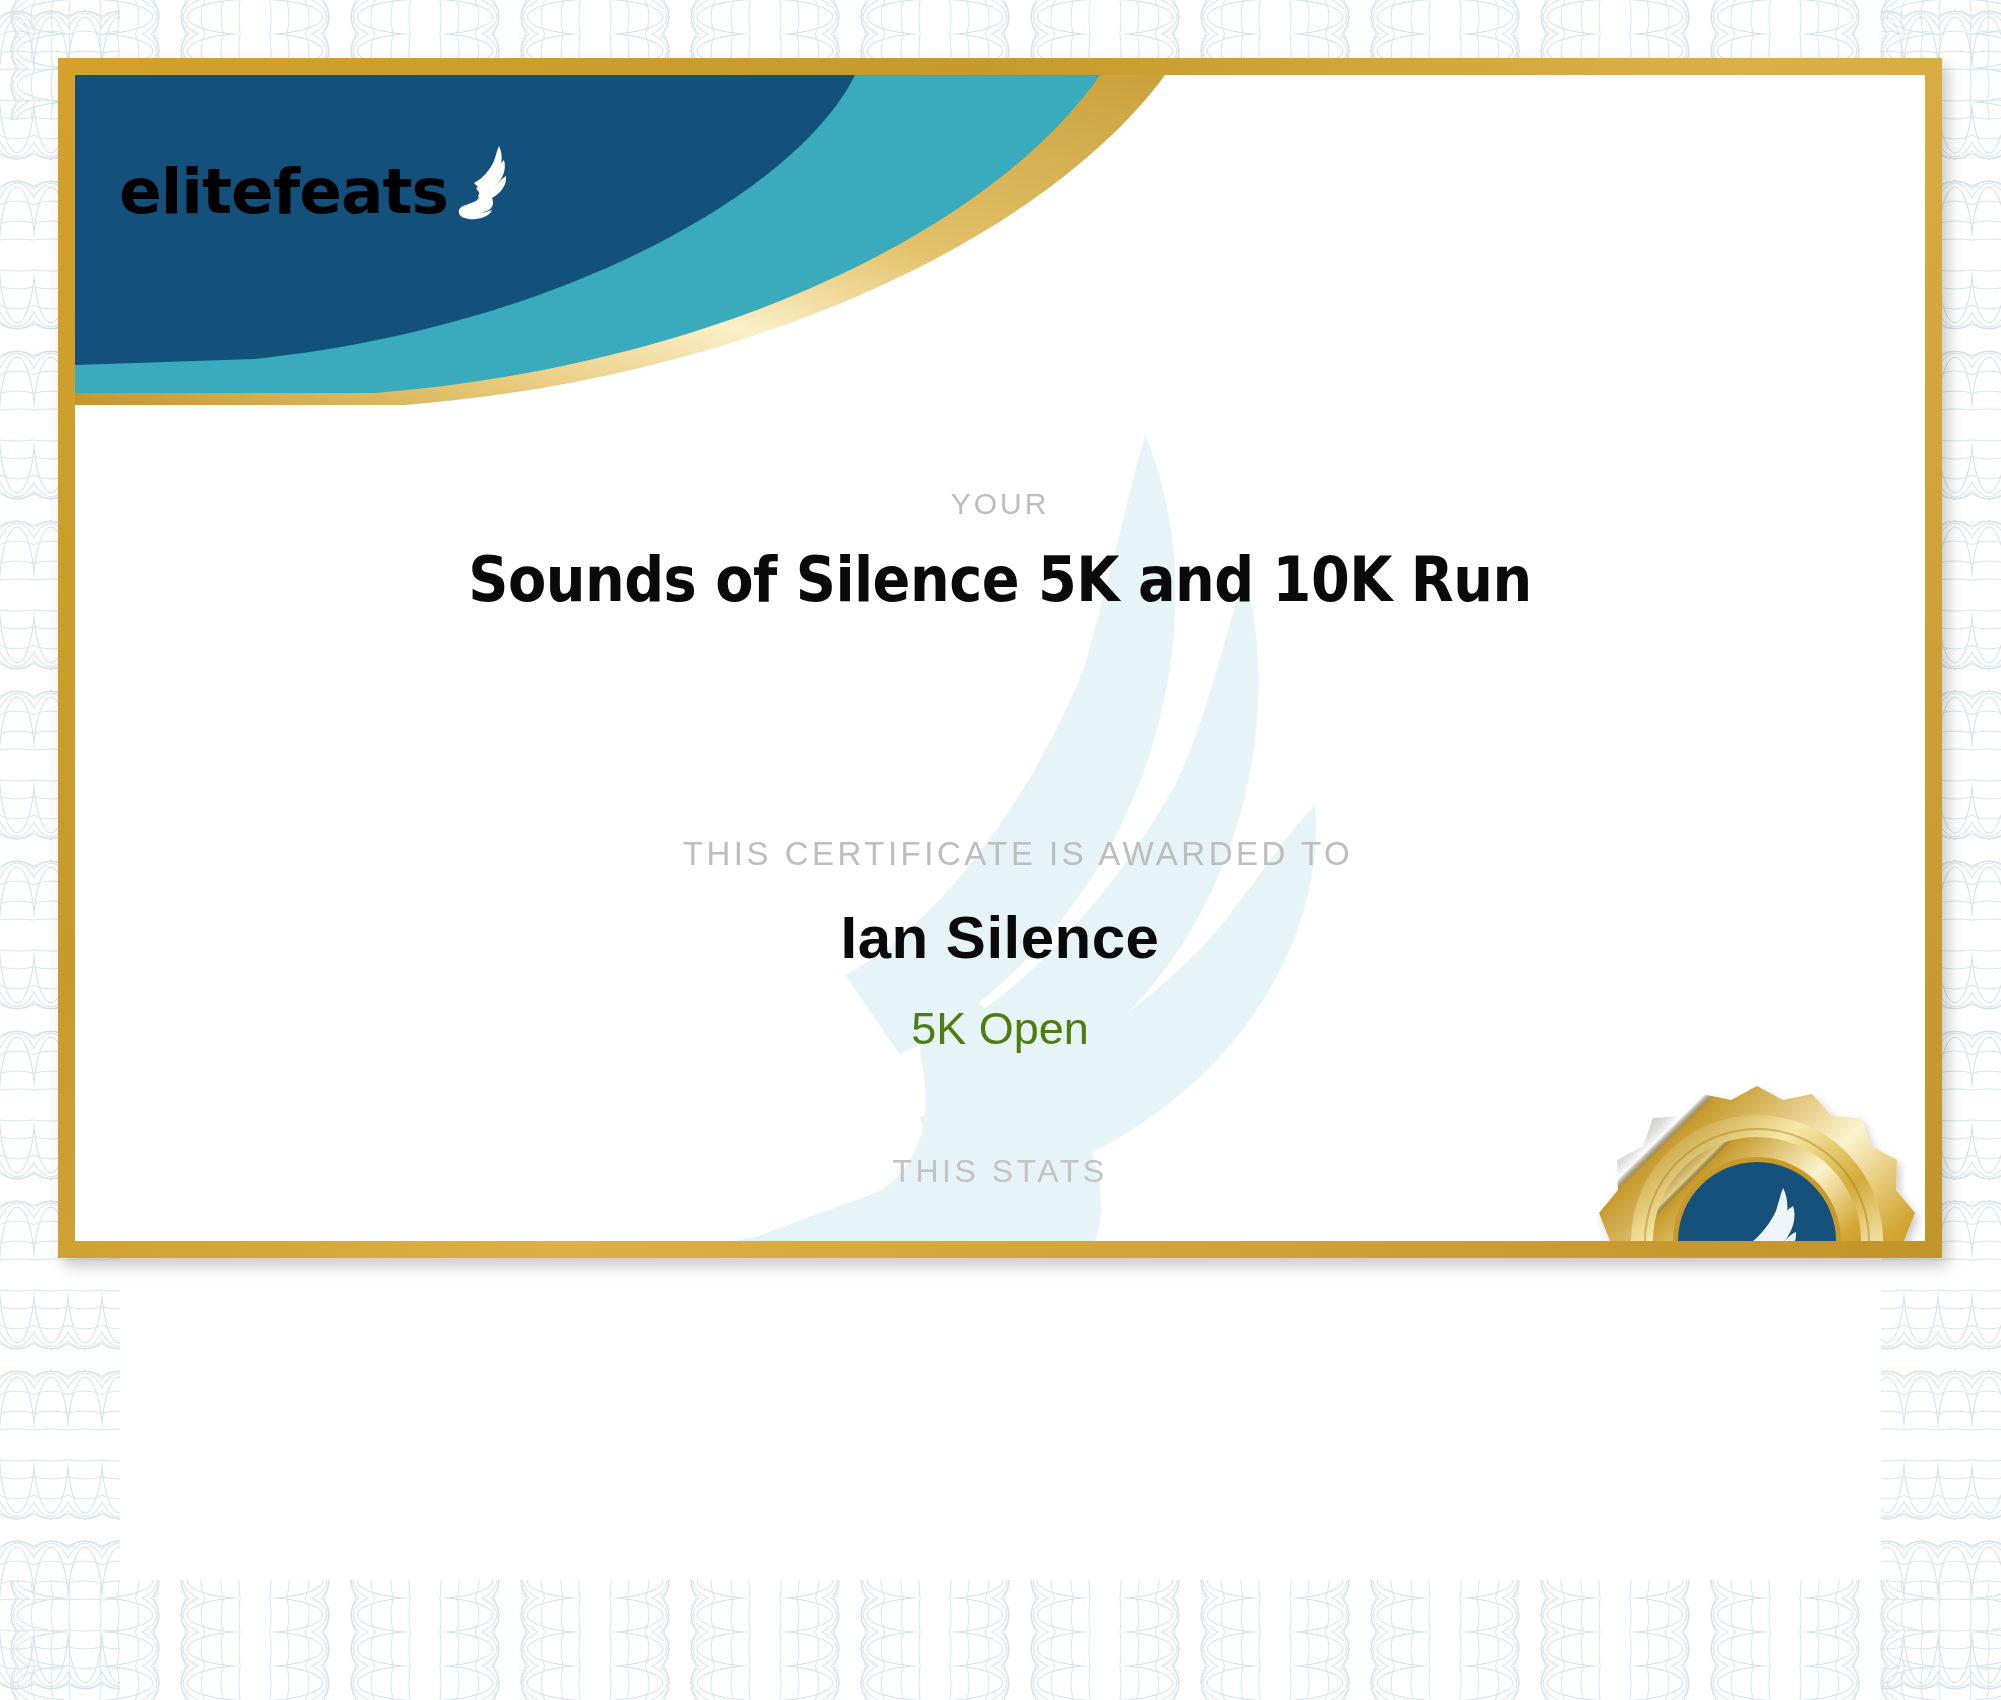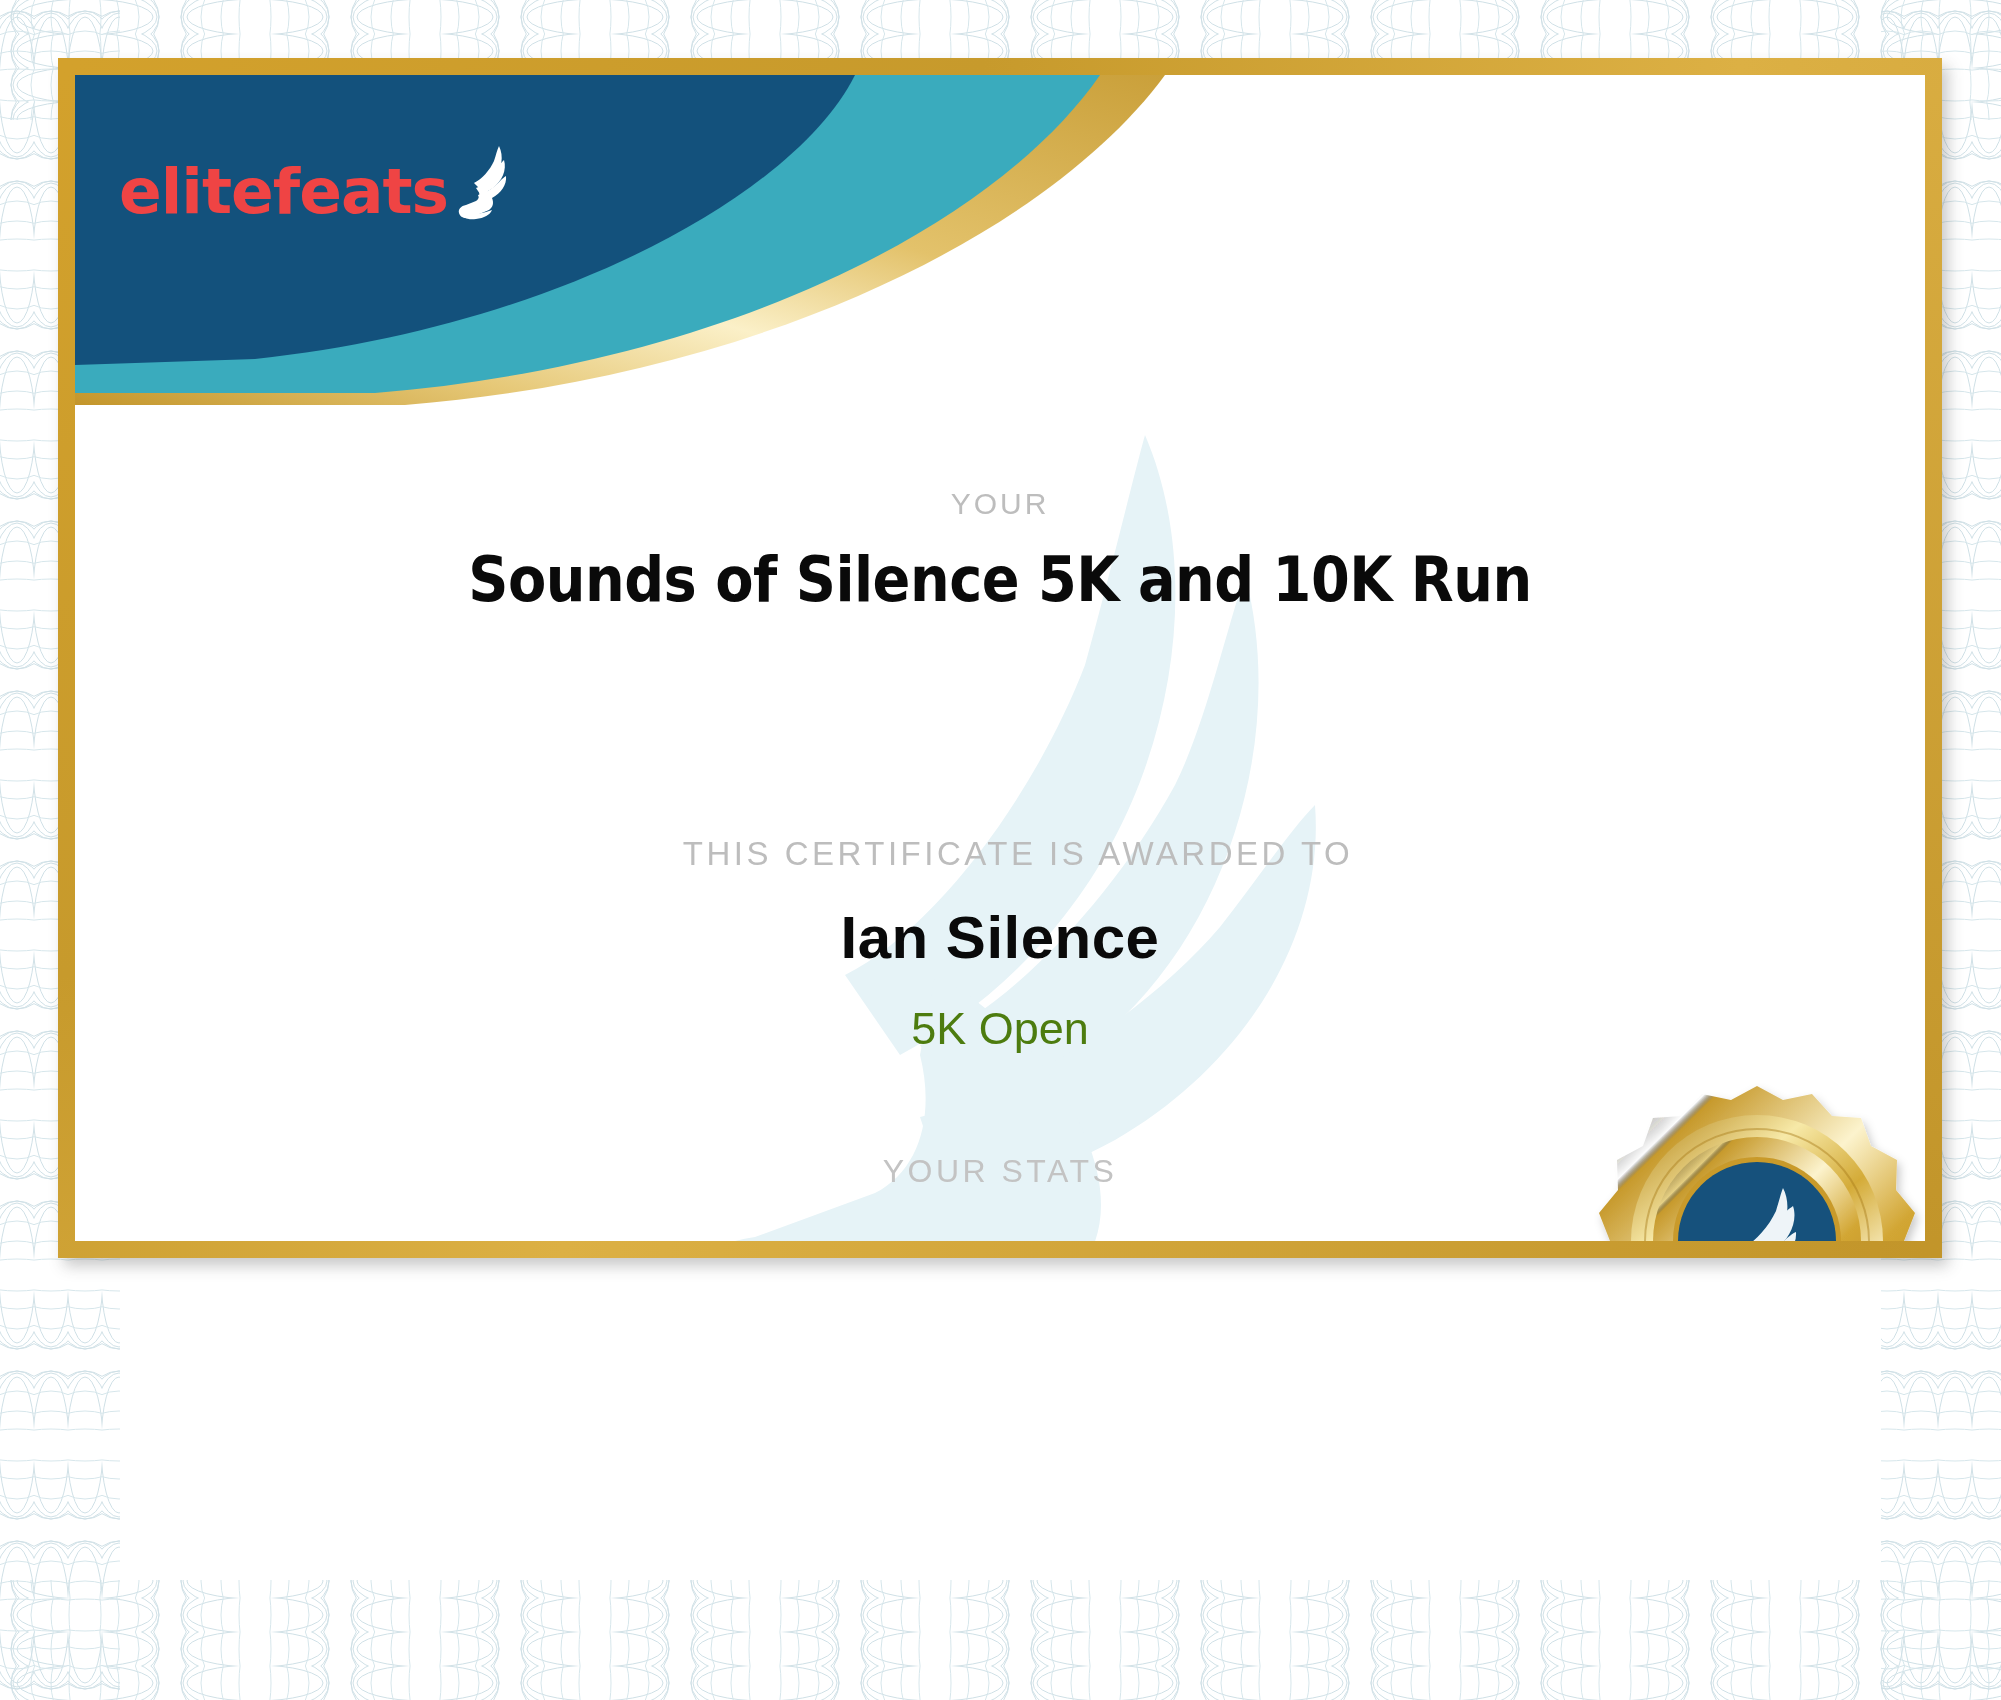--- a/index.html
+++ b/index.html
@@ -203,21 +203,21 @@
           </defs>
 
           <path d="M0,0 L1090,0 C980,150 700,300 330,330 L0,330 Z" fill="url(#goldSwoosh)"></path>
 
           <path d="M0,0 L1025,0 C925,145 660,288 300,318 L0,318 Z" fill="#3aabbd"></path>
 
           <path d="M0,0 L780,0 C720,120 480,252 180,284 L0,290 Z" fill="#13517c"></path>
         </svg>
 
         <div style="position:absolute;left:44px;top:68px;display:flex;align-items:flex-end;gap:4px;">
-          <span style="color:#ef4444;font-size:63px;font-weight:700;letter-spacing:-1px;line-height:1;font-family:'DejaVu Sans',sans-serif;">elitefeats</span>
+          <span style="color:#000000;font-size:63px;font-weight:700;letter-spacing:-1px;line-height:1;font-family:'DejaVu Sans',sans-serif;">elitefeats</span>
           <span style="display:inline-block;">
             <svg width="70" height="80" viewBox="0 0 70 80" aria-hidden="true">
               <g fill="#ffffff">
                 <path d="M47,3 C52,13 50,26 42,36 C38,41 33,44 28,46 L22,40 C30,36 38,27 42,18 C44,12 45,7 47,3 Z"></path>
                 <path d="M52,17 C55,27 50,38 41,45 C37,48 32,50 28,51 L24,45 C32,42 41,34 46,25 C48,21 50,19 52,17 Z"></path>
                 <path d="M54,33 C55,42 49,50 40,55 C36,57 31,58 28,58 L26,52 C34,50 43,44 48,38 C50,36 52,34 54,33 Z"></path>
                 <path d="M30,44 C34,46 38,50 40,55 C42,60 41,64 37,67 L20,74 C13,77 8,74 7,70 C6,66 9,63 14,62 L24,58 C27,56 28,52 27,48 Z"></path>
                 <path d="M8,70 C14,72 24,72 34,69 L40,67 C38,72 32,75 24,76 C16,77 10,75 8,70 Z"></path>
               </g>
             </svg>
@@ -236,21 +236,21 @@
 
       <div class="content">
 
         <div class="event-label">YOUR</div>
         <div class="event-title">Sounds of Silence 5K and 10K Run</div>
 
         <div class="awarded-label">THIS CERTIFICATE IS AWARDED TO</div>
         <div class="recipient-name">Ian Silence</div>
         <div class="recipient-division">5K Open</div>
 
-        <div class="stats-label">YOUR STATS</div>
+        <div class="stats-label">THIS STATS</div>
 
         <div class="badge">
           <svg width="340" height="420" viewBox="0 0 340 420" aria-hidden="true">
             <defs>
               <linearGradient id="gRim" x1="0" y1="0" x2="1" y2="1">
                 <stop offset="0%" stop-color="#f4dc92"></stop>
                 <stop offset="18%" stop-color="#d9b council" stop-opacity="0"></stop>
                 <stop offset="20%" stop-color="#c79a2c"></stop>
                 <stop offset="48%" stop-color="#fcf3cd"></stop>
                 <stop offset="70%" stop-color="#d2a634"></stop>

